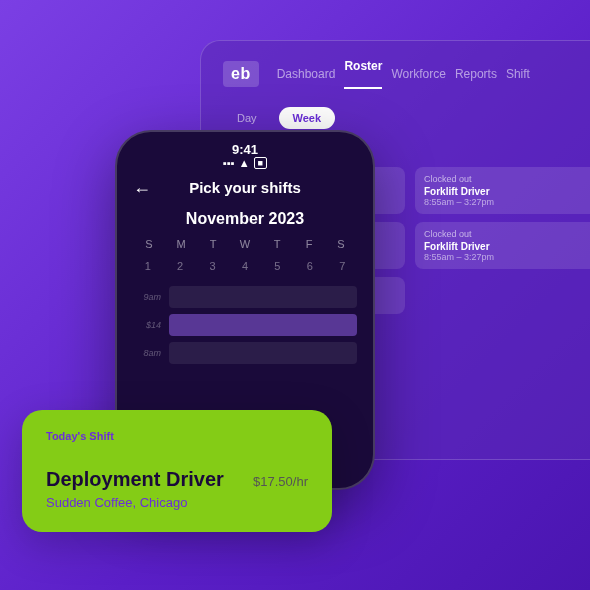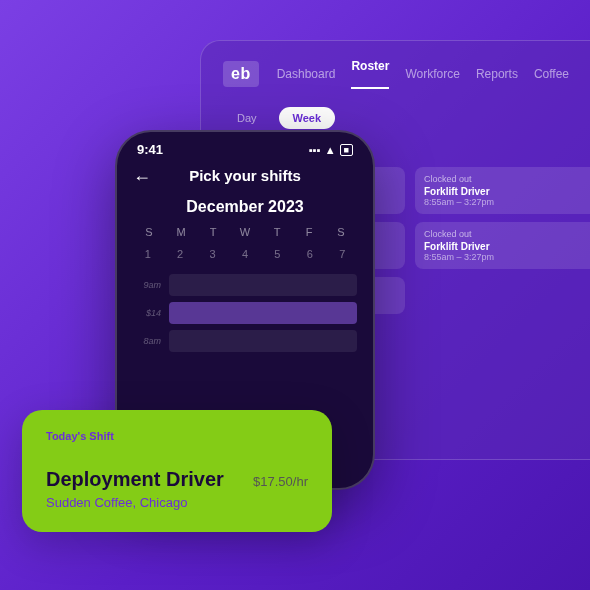--- a/index.html
+++ b/index.html
@@ -45,21 +45,21 @@
       border-radius: 4px;
       padding: 4px 8px;
       color: white;
       font-size: 16px;
       font-weight: 700;
       letter-spacing: 0.5px;
     }
 
     .tablet-nav-links {
       display: flex;
-      gap: 16px;
+      gap: 9px;
       align-items: center;
     }
 
     .tablet-nav-link {
       color: rgba(255,255,255,0.55);
       font-size: 12px;
       font-weight: 400;
     }
 
     .tablet-nav-link.active {
@@ -161,20 +161,21 @@
       border: 2px solid rgba(255,255,255,0.2);
       overflow: hidden;
       box-shadow: 0 20px 60px rgba(0,0,0,0.4);
     }
 
     .phone-notch-bar {
       display: flex;
       justify-content: space-between;
       align-items: center;
       padding: 10px 20px 0;
+      flex-direction: column;
     }
 
     .phone-time {
       color: white;
       font-size: 13px;
       font-weight: 600;
     }
 
     .phone-status-icons {
       display: flex;
@@ -334,21 +335,21 @@
 <div class="bg"></div>
 
 <div class="tablet-mockup">
   <div class="tablet-nav">
     <div class="tablet-logo">eb</div>
     <div class="tablet-nav-links">
       <span class="tablet-nav-link">Dashboard</span>
       <span class="tablet-nav-link active">Roster</span>
       <span class="tablet-nav-link">Workforce</span>
       <span class="tablet-nav-link">Reports</span>
-      <span class="tablet-nav-link">Coffee</span>
+      <span class="tablet-nav-link">Shift</span>
     </div>
   </div>
 
   <div class="tablet-content">
     <div class="tablet-toggle-row">
       <button class="toggle-btn">Day</button>
       <button class="toggle-btn active">Week</button>
     </div>
 
     <div class="tablet-date-header">
@@ -402,21 +403,21 @@
       <span>▲</span>
       <span style="border:1.5px solid white;border-radius:2px;padding:0 3px;font-size:9px;">■</span>
     </div>
   </div>
 
   <div class="phone-header">
     <span class="phone-back">←</span>
     <span class="phone-title">Pick your shifts</span>
   </div>
 
-  <div class="phone-month-title">December 2023</div>
+  <div class="phone-month-title">November 2023</div>
 
   <div class="phone-calendar">
     <div class="calendar-weekdays">
       <span class="weekday-label">S</span>
       <span class="weekday-label">M</span>
       <span class="weekday-label">T</span>
       <span class="weekday-label">W</span>
       <span class="weekday-label">T</span>
       <span class="weekday-label">F</span>
       <span class="weekday-label">S</span>

